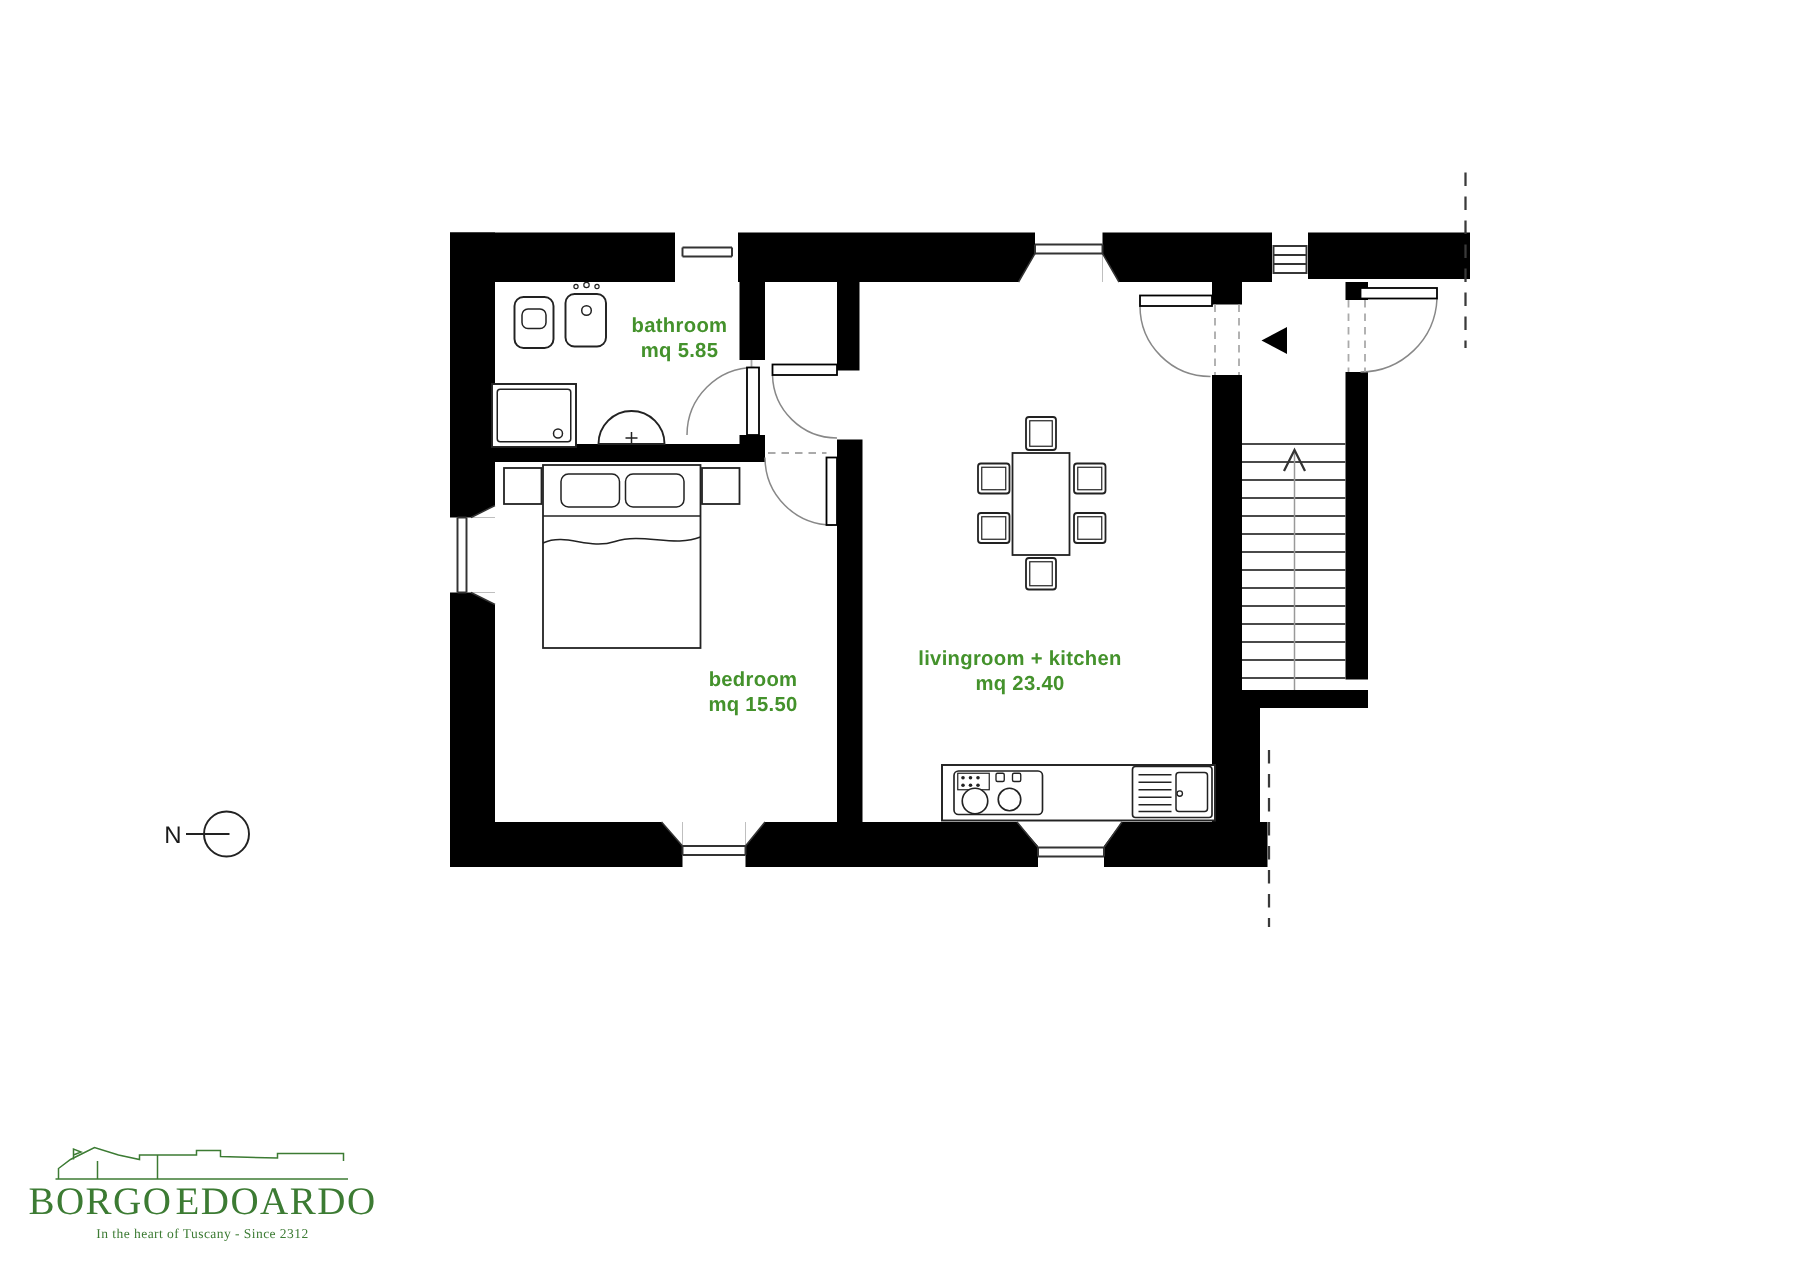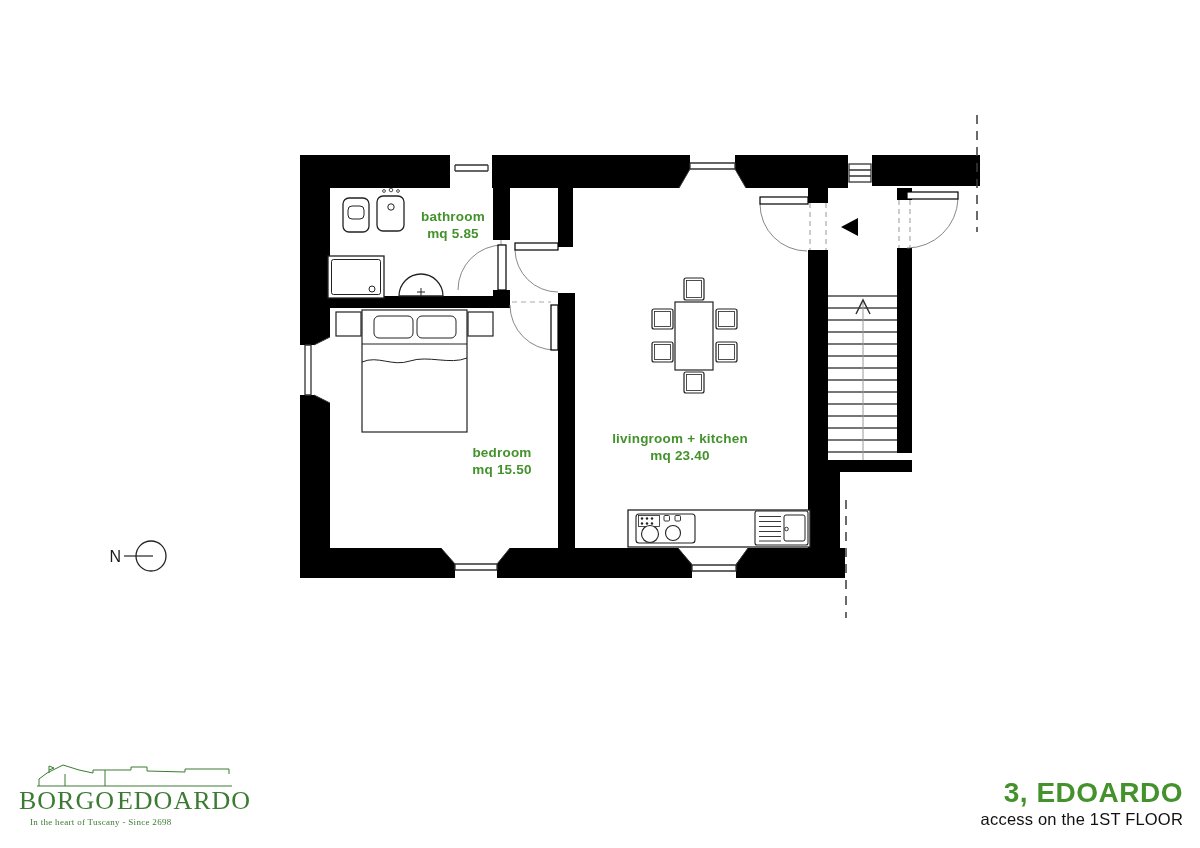--- a/index.html
+++ b/index.html
@@ -11,21 +11,21 @@
   .room-label{font-family:"Liberation Sans",sans-serif;font-weight:bold;font-size:13.5px;
               fill:#44922c;text-anchor:middle;letter-spacing:.2px;}
   .north-n{font-family:"Liberation Sans",sans-serif;font-size:16px;fill:#1a1a1a;text-anchor:end;}
 
   
   .title-block{position:absolute;right:17px;top:779px;text-align:right;}
   .apt-title{font-size:28px;font-weight:bold;color:#44922c;letter-spacing:.5px;line-height:1.0;}
   .apt-access{font-size:16.5px;color:#111;margin-top:3px;letter-spacing:.2px;}
 
   
-  .logo{position:absolute;left:30px;top:760px;width:210px;color:#3c7b33;}
+  .logo{position:absolute;left:30px;top:760px;width:210px;text-align:center;color:#3c7b33;}
   .logo-sketch{display:block;margin:0 auto -7px auto;}
   .logo-name{display:flex;justify-content:center;align-items:flex-end;
              font-family:"Liberation Serif",serif;font-size:26px;letter-spacing:1px;
              color:#3c7b33;line-height:1;}
   .logo-name .sprig{margin:0 1px -3px 1px;}
   .logo-tagline{font-family:"Liberation Serif",serif;font-size:9px;color:#3c7b33;
                 margin-top:3px;letter-spacing:.3px;}
 </style>
 </head>
 <body>
@@ -255,21 +255,17 @@
       <svg class="sprig" width="20" height="36" viewBox="0 0 20 36">
         <rect x="6" y="1" width="8" height="8" fill="none" stroke="#3c7b33" stroke-width="1"></rect>
         <path d="M10,9 C10,18 10,28 10,35" stroke="#3c7b33" stroke-width="1.2" fill="none"></path>
         <ellipse cx="5" cy="16" rx="4" ry="2.2" transform="rotate(-35 5 16)" fill="#3c7b33"></ellipse>
         <ellipse cx="15" cy="20" rx="4" ry="2.2" transform="rotate(35 15 20)" fill="#3c7b33"></ellipse>
         <ellipse cx="5" cy="26" rx="4" ry="2.2" transform="rotate(-35 5 26)" fill="#3c7b33"></ellipse>
         <ellipse cx="15" cy="30" rx="4" ry="2.2" transform="rotate(35 15 30)" fill="#3c7b33"></ellipse>
       </svg>
       <span>EDOARDO</span>
     </div>
-    <div class="logo-tagline">In the heart of Tuscany - Since 2698</div>
+    <div class="logo-tagline">In the heart of Tuscany - Since 2312</div>
   </div>
 
-  <div class="title-block">
-    <div class="apt-title">3, EDOARDO</div>
-    <div class="apt-access">access on the 1ST FLOOR</div>
-  </div>
 
 </div>
 
 </body></html>

